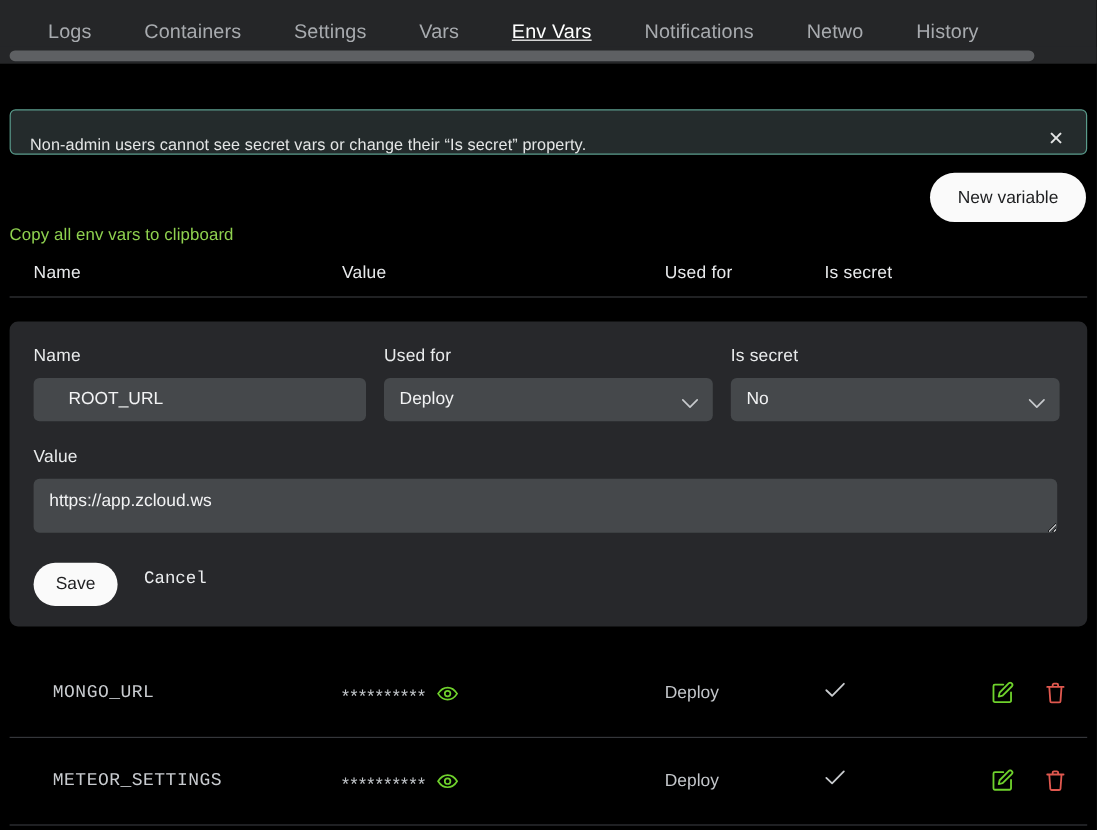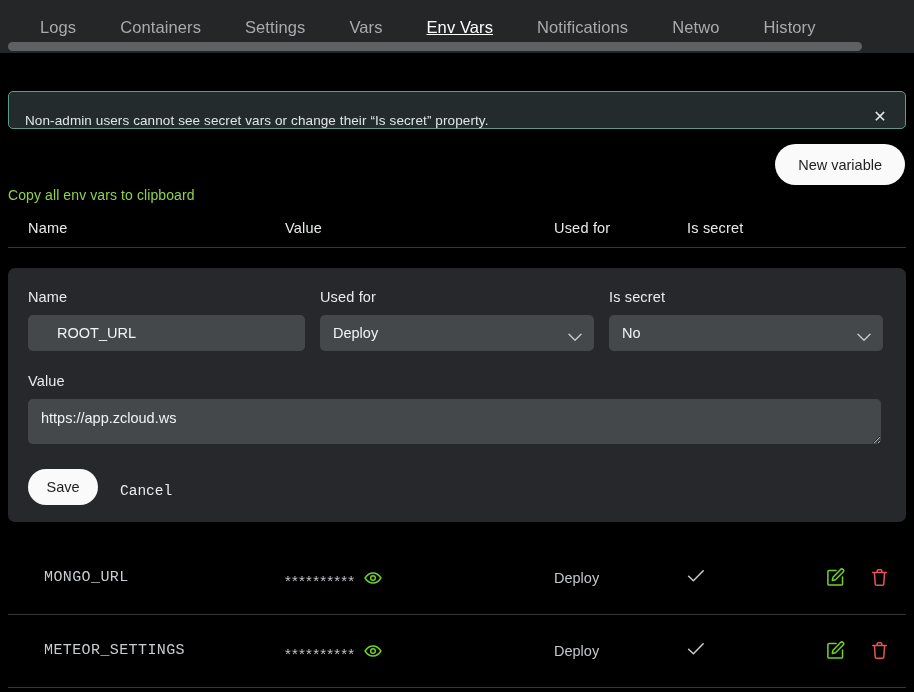--- a/index.html
+++ b/index.html
@@ -245,21 +245,21 @@
     font-family: "Liberation Sans", sans-serif;
     font-size: 14.5px;
     padding: 11px 13px;
     outline: none;
     resize: vertical;
     line-height: 1.2;
     overflow: hidden;
   }
   .form-actions {
     display: flex;
-    align-items: flex-end;
+    align-items: flex-start;
     margin-top: 25px;
   }
   .save-btn {
     height: 36px;
     min-width: 70px;
     padding: 0 18px;
     border: none;
     border-radius: 19px;
     background: #fafafa;
     color: #1e1f21;

